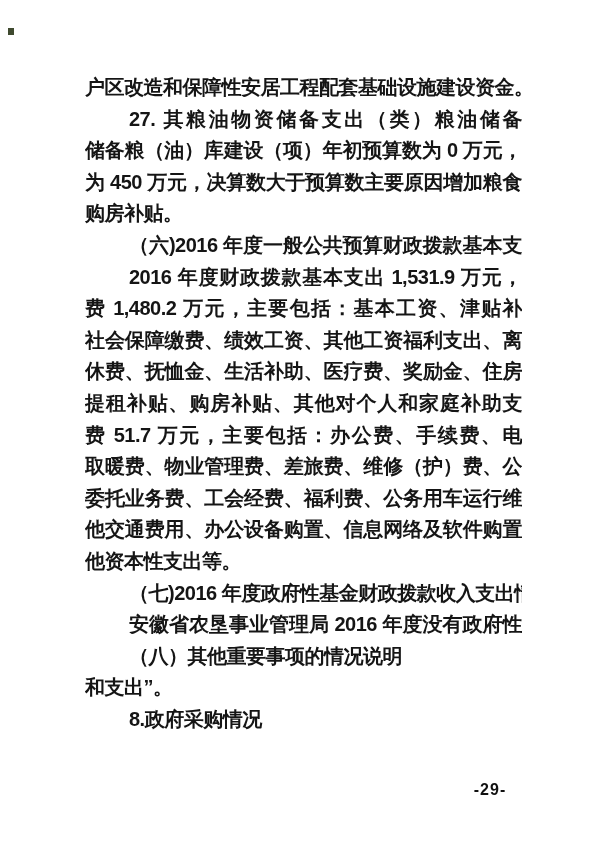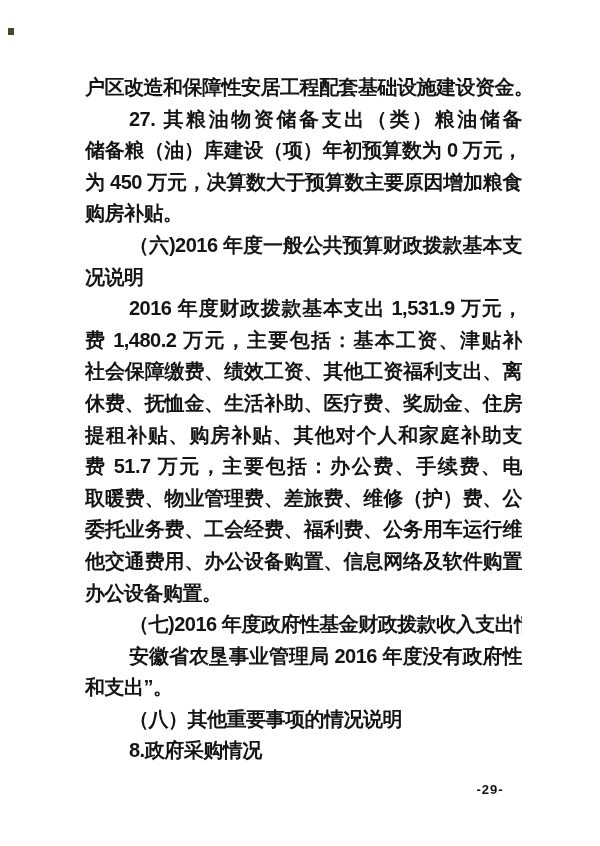--- a/index.html
+++ b/index.html
@@ -49,48 +49,47 @@
     text-align-last: justify;
   }
   .page-number {
     position: absolute;
     left: 460px;
     top: 780px;
     width: 60px;
     text-align: center;
     color: #111111;
     font-weight: 700;
-    font-size: 13px;
+    font-size: 16px;
     letter-spacing: 1px;
     line-height: 20px;
   }
 </style>
 </head>
 <body>
 
 <div class="page">
   <div class="corner-mark"></div>
   <div class="doc-body">
       <div class="line">户区改造和保障性安居工程配套基础设施建设资金。</div>
       <div class="line indent justify">27. 其粮油物资储备支出（类）粮油储备（款）其他保</div>
       <div class="line justify">储备粮（油）库建设（项）年初预算数为 0 万元，支出决算</div>
       <div class="line justify">为 450 万元，决算数大于预算数主要原因增加粮食仓储设施</div>
       <div class="line">购房补贴。</div>
       <div class="line indent justify">（六)2016 年度一般公共预算财政拨款基本支出决算情</div>
-      <div class="line">况说明</div>
       <div class="line indent justify">2016 年度财政拨款基本支出 1,531.9 万元，其中人员经</div>
       <div class="line justify">费 1,480.2 万元，主要包括：基本工资、津贴补贴、奖金、</div>
       <div class="line justify">社会保障缴费、绩效工资、其他工资福利支出、离休费、退</div>
       <div class="line justify">休费、抚恤金、生活补助、医疗费、奖励金、住房公积金、</div>
       <div class="line justify">提租补贴、购房补贴、其他对个人和家庭补助支出；公用经</div>
       <div class="line justify">费 51.7 万元，主要包括：办公费、手续费、电费、邮电费、</div>
       <div class="line justify">取暖费、物业管理费、差旅费、维修（护）费、公务接待费、</div>
       <div class="line justify">委托业务费、工会经费、福利费、公务用车运行维护费、其</div>
       <div class="line justify">他交通费用、办公设备购置、信息网络及软件购置更新、其</div>
-      <div class="line">办公设备购置。</div>
+      <div class="line">他资本性支出等。</div>
       <div class="line indent">（七)2016 年度政府性基金财政拨款收入支出情况说明</div>
       <div class="line indent justify">安徽省农垦事业管理局 2016 年度没有政府性基金收入</div>
+      <div class="line indent">（八）其他重要事项的情况说明</div>
       <div class="line">和支出”。</div>
-      <div class="line indent">（八）其他重要事项的情况说明</div>
       <div class="line indent">8.政府采购情况</div>
     </div>
   <div class="page-number">-29-</div>
 </div>
 
 </body></html>

